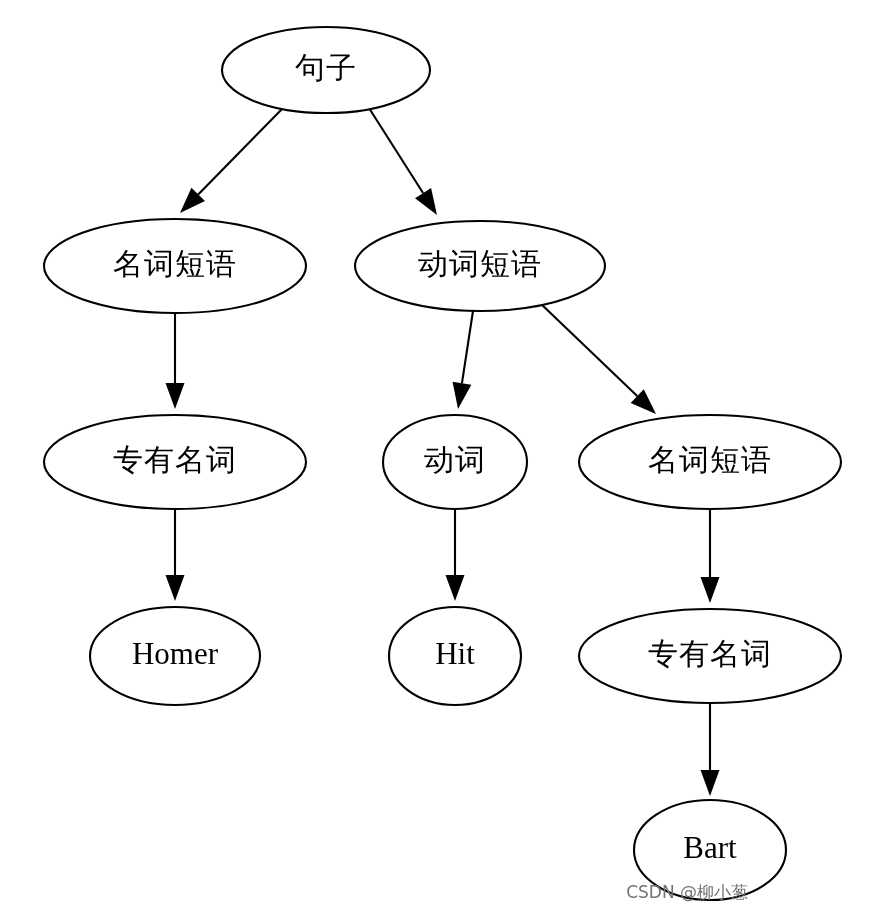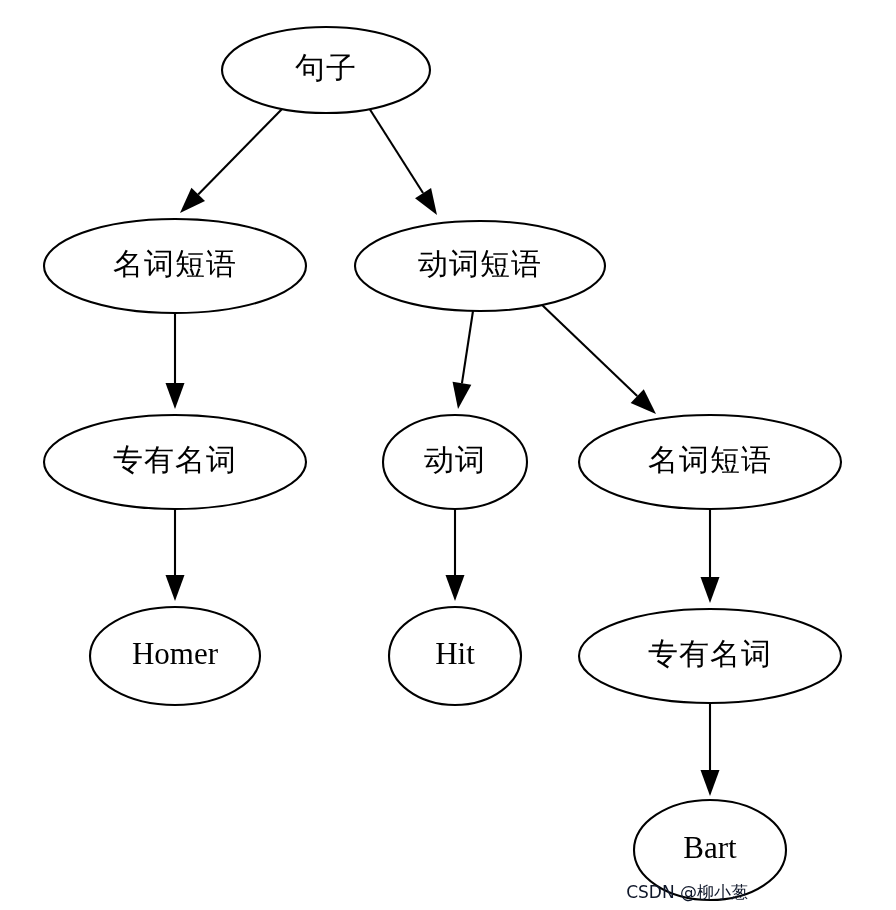--- a/index.html
+++ b/index.html
@@ -55,21 +55,21 @@
   }
   .label-en {
     font-size: 31px;
   }
   .watermark-text {
     position: absolute;
     right: 8px;
     bottom: 6px;
     font-family: "DejaVu Sans", "Liberation Sans", sans-serif;
     font-size: 17px;
-    color: #0f172a;
+    color: #737373;
     white-space: nowrap;
     user-select: none;
   }
 </style>
 </head>
 <body>
 
 <div id="diagram-root">
 
   <svg id="tree-canvas" viewBox="0 0 896 910" xmlns="http://www.w3.org/2000/svg">

